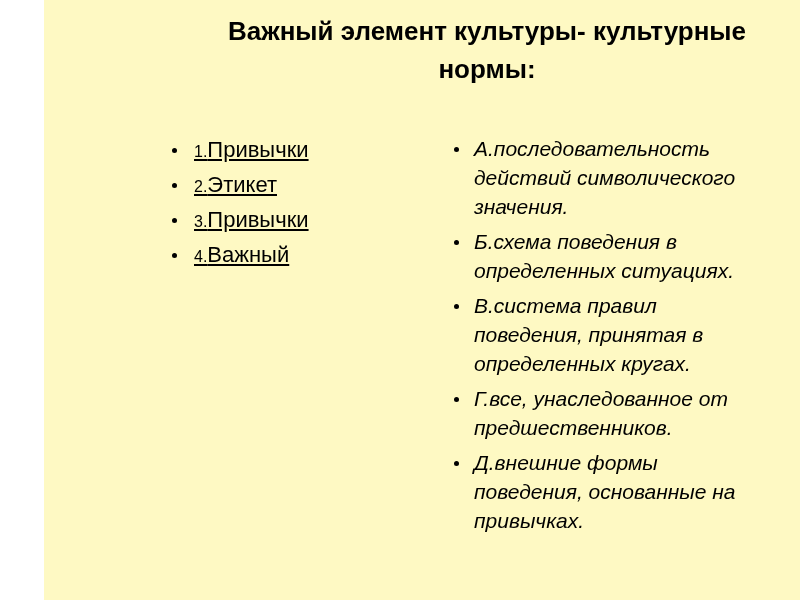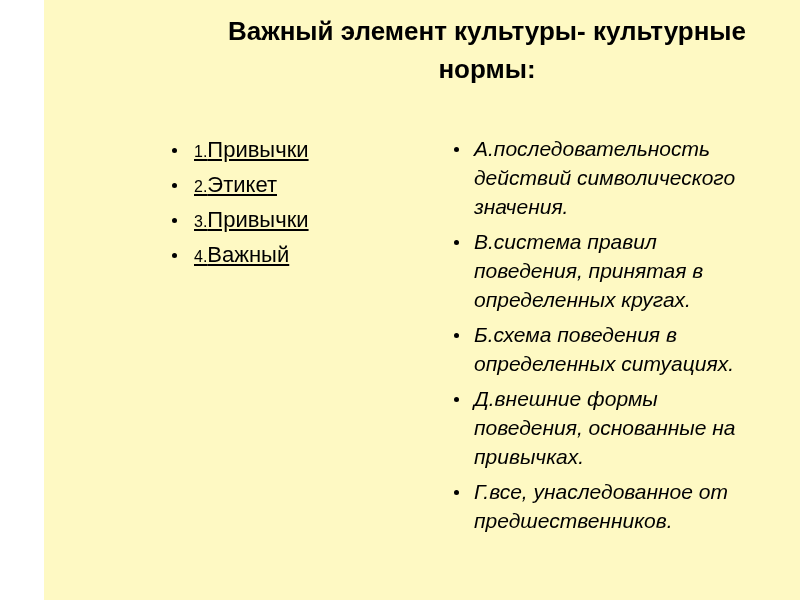--- a/index.html
+++ b/index.html
@@ -115,35 +115,35 @@
 
   <ul class="bullet-list right-list">
     <li>
       <span class="bullet"></span>
       <span class="item-text">А.последовательность
 действий символического
 значения.</span>
     </li>
     <li>
       <span class="bullet"></span>
+      <span class="item-text">Б.схема поведения в
+определенных ситуациях.</span>
+    </li>
+    <li>
+      <span class="bullet"></span>
       <span class="item-text">В.система правил
 поведения, принятая в
 определенных кругах.</span>
     </li>
     <li>
       <span class="bullet"></span>
-      <span class="item-text">Б.схема поведения в
-определенных ситуациях.</span>
+      <span class="item-text">Г.все, унаследованное от
+предшественников.</span>
     </li>
     <li>
       <span class="bullet"></span>
       <span class="item-text">Д.внешние формы
 поведения, основанные на
 привычках.</span>
     </li>
-    <li>
-      <span class="bullet"></span>
-      <span class="item-text">Г.все, унаследованное от
-предшественников.</span>
-    </li>
   </ul>
 
 </div>
 
 </body></html>

